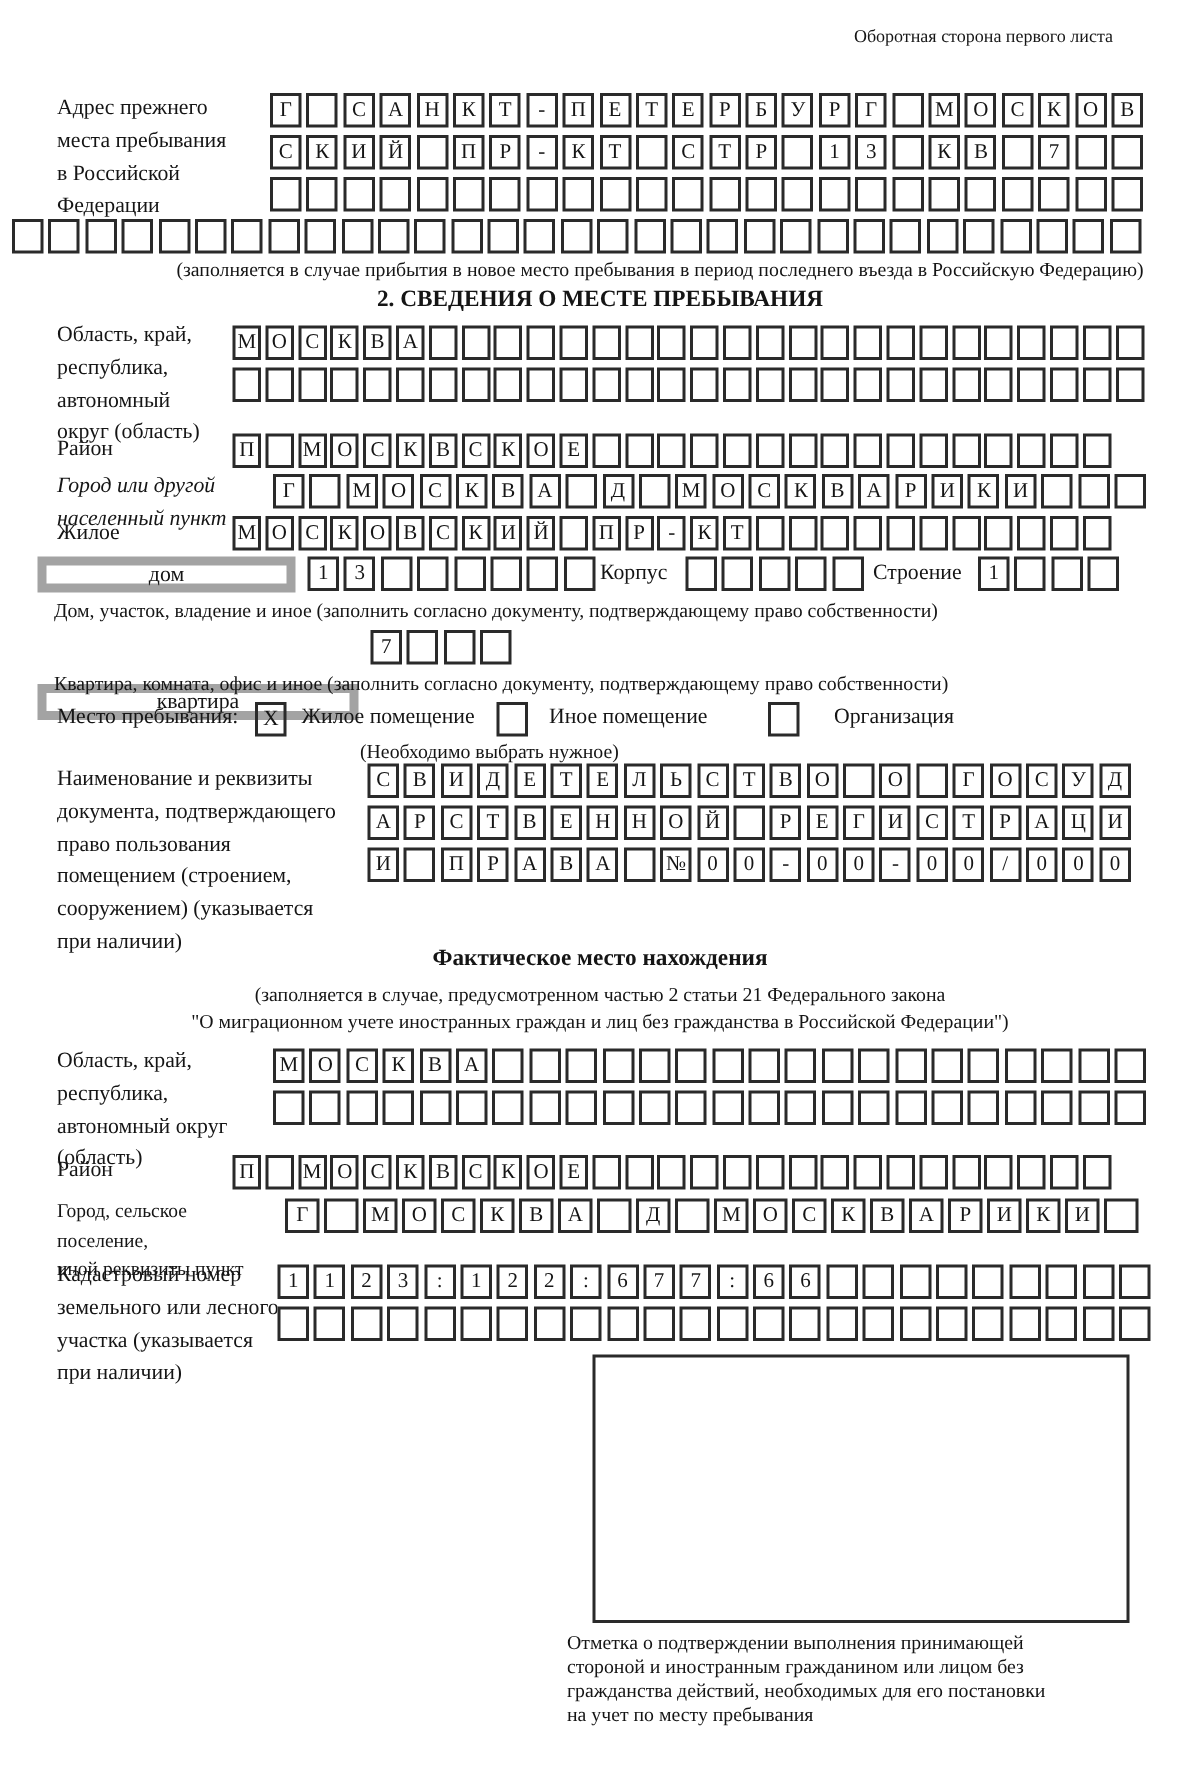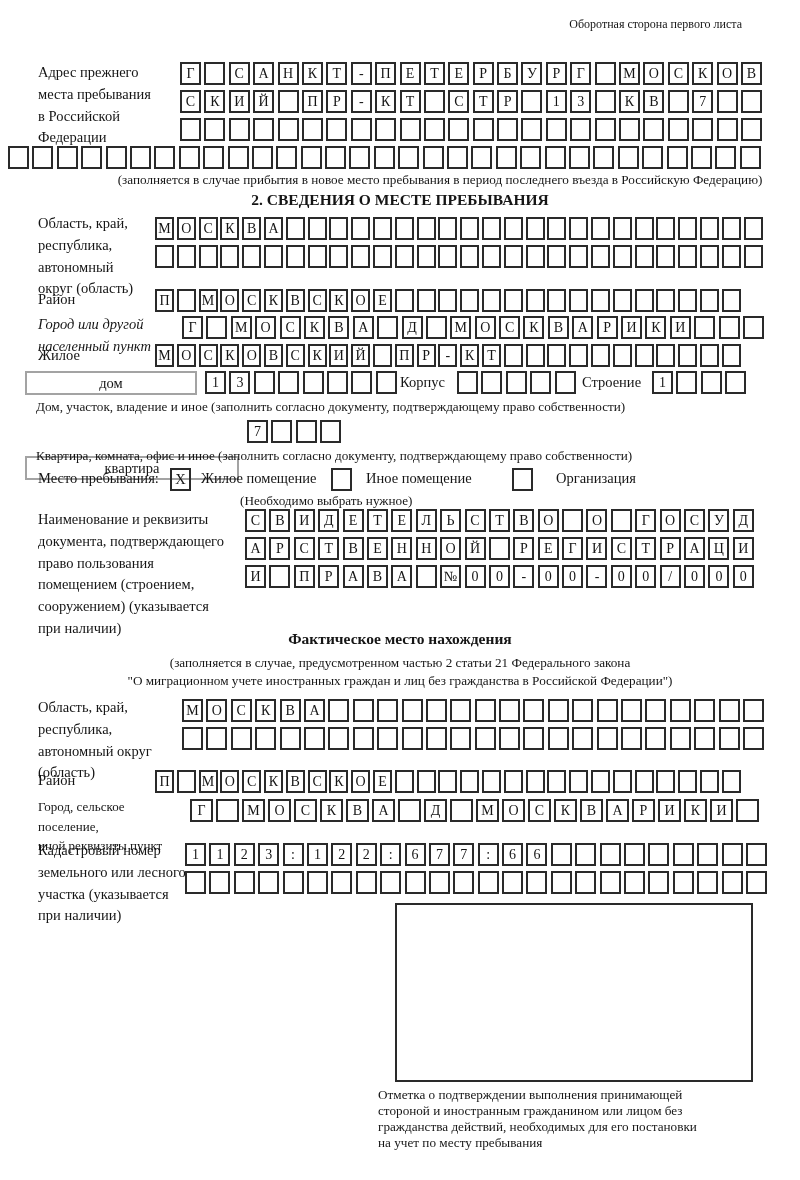--- a/index.html
+++ b/index.html
@@ -12,21 +12,21 @@
   .cap{position:absolute;font-size:13.2px;white-space:pre-line;}
   .cap-c{left:0;width:100%;text-align:center;}
   .cellrow{position:absolute;display:flex;}
   .cell{box-sizing:border-box;border:2px solid #2a2a2a;background:#fff;
         display:flex;align-items:center;justify-content:center;
         font-size:14px;line-height:1;flex:none;}
   .A .cell{width:21px;height:23px;margin-right:3.4px;}
   .B .cell{width:19px;height:23px;margin-right:2.8px;}
   .C .cell{width:23px;height:23px;margin-right:3px;}
   .cellrow .cell:last-child{margin-right:0;}
-  .wbox{position:absolute;box-sizing:border-box;border:2px solid #a3a3a3;
+  .wbox{position:absolute;box-sizing:border-box;border:6px solid #a3a3a3;
         display:flex;align-items:center;justify-content:center;font-size:14.5px;height:24px;}
   .ilabel{position:absolute;font-size:14.5px;}
   .checkbox{position:absolute;box-sizing:border-box;width:21px;height:23px;border:2px solid #2a2a2a;
         display:flex;align-items:center;justify-content:center;font-size:14.5px;}
   .stamp{position:absolute;box-sizing:border-box;border:2px solid #2a2a2a;background:#fff;}
 </style>
 </head>
 <body>
 
 <div class="page">

